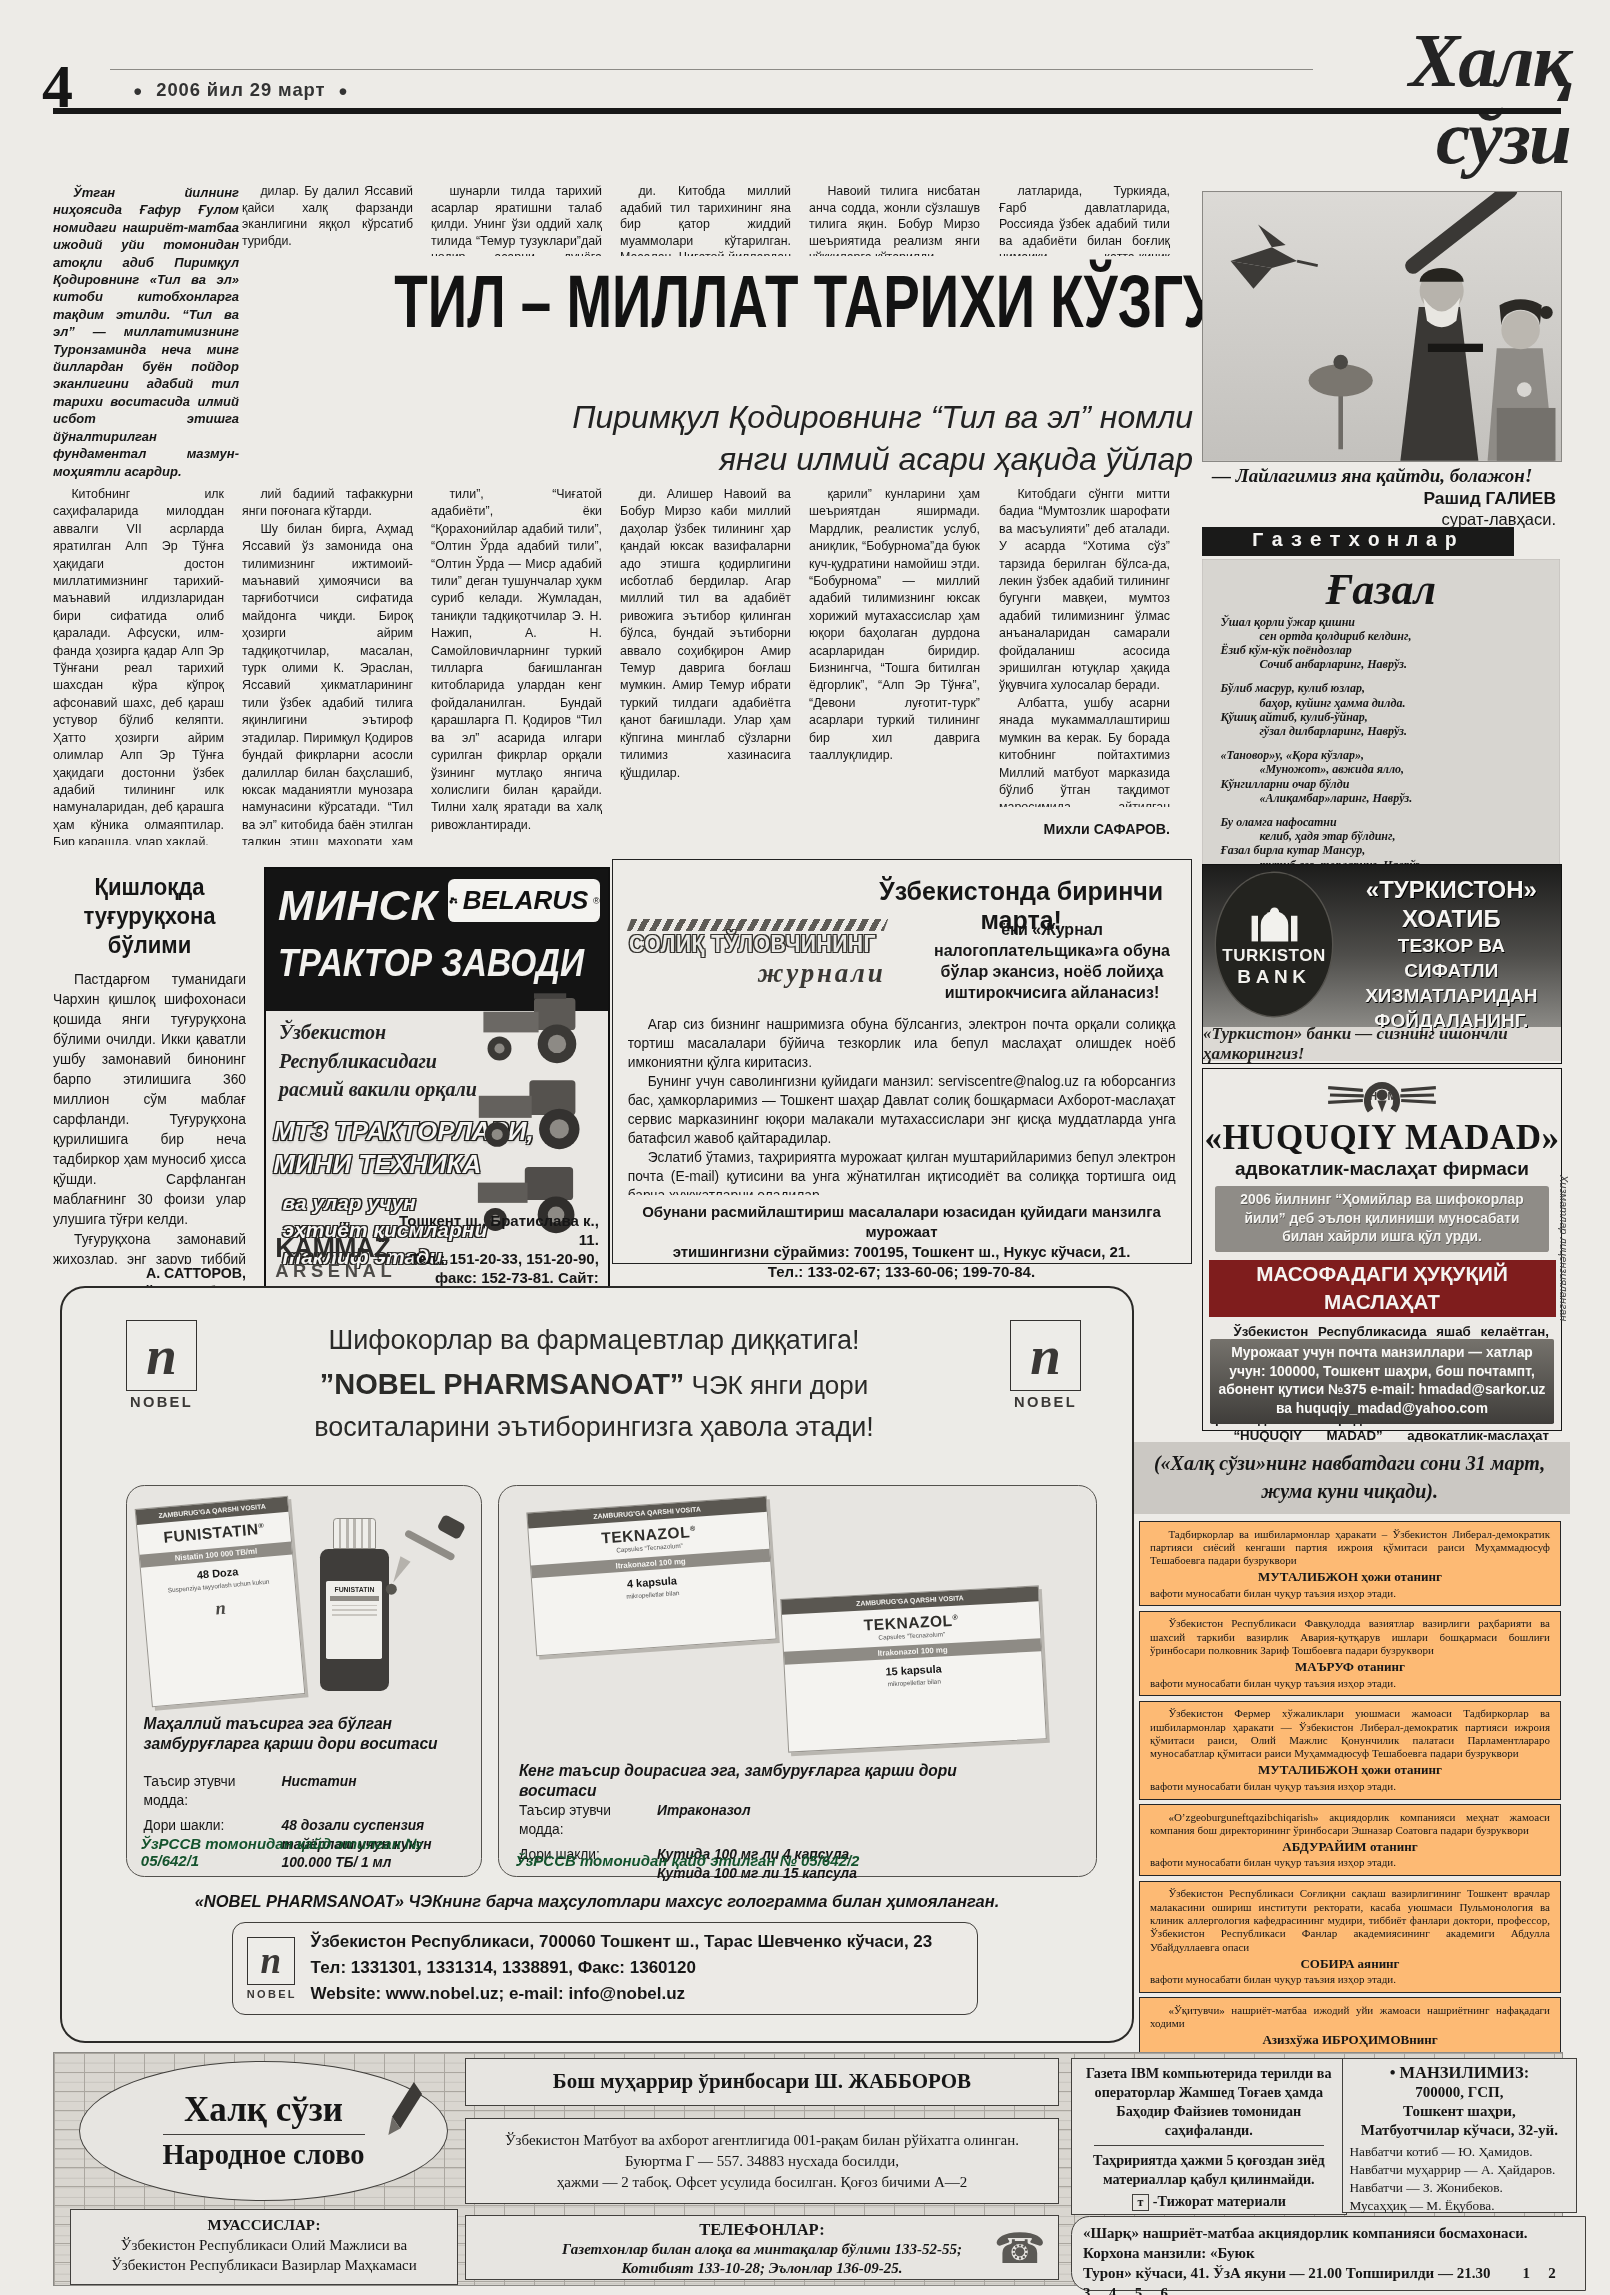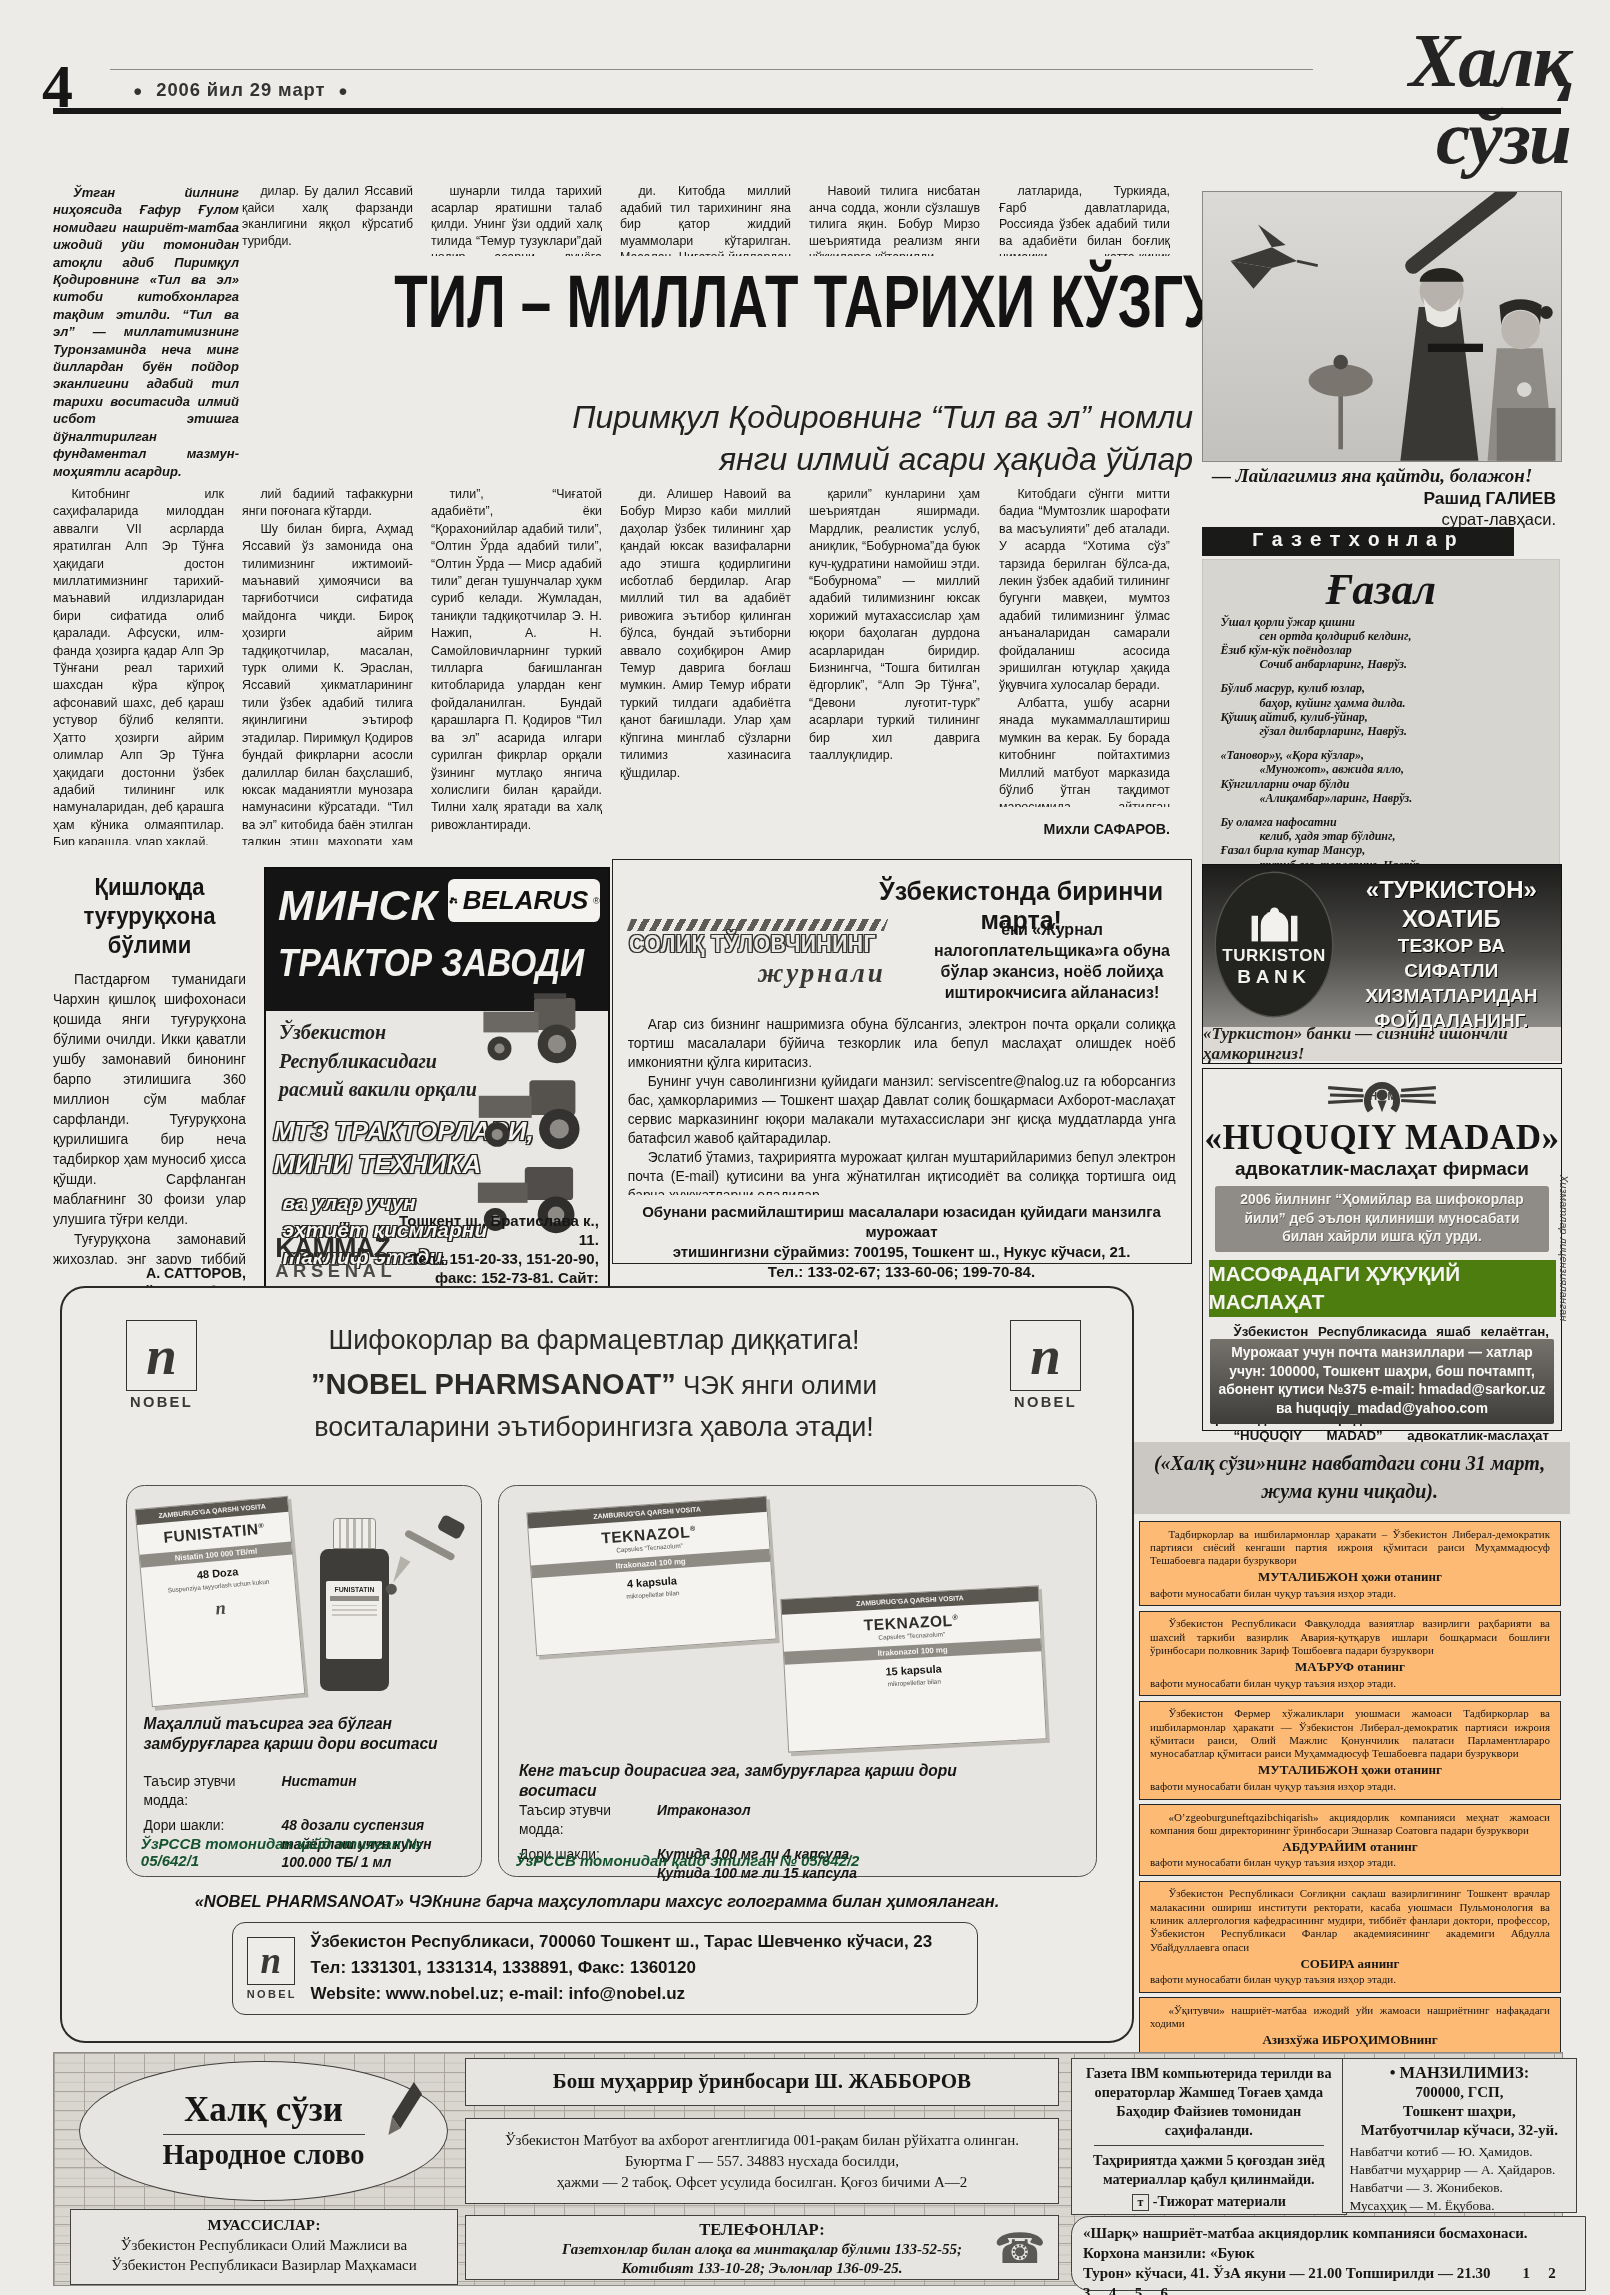--- a/index.html
+++ b/index.html
@@ -75,21 +75,21 @@
   .turk-oval .tk2{color:#f2f1ed;font-weight:bold;font-size:19px;letter-spacing:4.6px;text-shadow:0 0 0.9px #000;}
   .turk-txt{position:absolute;left:146px;right:7.3px;top:10px;text-align:center;color:#f6f5f2;}
   .turk-t1{font-weight:bold;font-size:24px;line-height:29px;text-shadow:0.9px 0.9px 0 #000;}
   .turk-line{font-weight:bold;font-size:19px;line-height:25px;text-shadow:0.9px 0.9px 0 #000;}
   .turk-slogan{height:34px;display:flex;align-items:center;justify-content:center;font-family:"Liberation Serif",serif;font-weight:bold;font-style:italic;font-size:17px;color:#23221f;background:#dcd9d4;}
   
   .huq{border:1.8px solid #161616;background:#eceae6;}
   .huq-title{font-family:"Liberation Serif",serif;font-weight:bold;font-size:35px;text-align:center;letter-spacing:0.5px;}
   .huq-sub{font-weight:bold;font-size:19px;text-align:center;}
   .huq-ann{margin:6.4px 12px 0;background:#8f8c87;color:#f6f5f2;font-weight:bold;font-size:13.8px;line-height:18.4px;text-align:center;padding:5.5px 8.3px;text-shadow:0.5px 0.5px 0 #55534f;border-radius:2.8px;}
-  .huq-banner{margin:7.3px 5.5px 0;background:#4d7c0f;color:#f5f4f1;font-weight:bold;font-size:20.7px;line-height:28.5px;}
+  .huq-banner{margin:7.3px 5.5px 0;background:#7f1d1d;color:#f5f4f1;font-weight:bold;font-size:20.7px;line-height:28.5px;text-align:center;}
   .huq-body{margin:6.4px 12px 0;font-weight:bold;font-size:13.3px;line-height:17.4px;text-align:justify;overflow:hidden;height:143px;}
   .huq-body p{text-indent:18.4px;}
   .huq-foot{position:absolute;left:7.3px;right:7.3px;bottom:6.4px;background:linear-gradient(180deg,#75726c,#3f3d3a);color:#fbfaf8;font-weight:bold;font-size:13.8px;line-height:18.4px;text-align:center;padding:5.5px 7.3px;border-radius:1.8px;}
   .vert-note{font-size:11px;color:#444;transform:rotate(90deg);transform-origin:left top;white-space:nowrap;font-style:italic;}
   
   .notice{background:#cbc8c3;text-align:center;font-family:"Liberation Serif",serif;font-weight:bold;font-style:italic;font-size:20px;line-height:27.5px;padding:8.3px 4.6px;}
   .cond{border:1.8px solid #262626;background:#fdba74;padding:5.5px 10px;margin-bottom:4.6px;font-family:"Liberation Serif",serif;font-size:11px;line-height:13.3px;text-align:justify;}
   .cond .cbody{text-indent:18.4px;}
   .cond .cname{text-align:center;font-weight:bold;font-size:13px;line-height:15.6px;margin:1.8px 0;}
   .cond .cclose{text-indent:0;}
@@ -478,21 +478,21 @@
       <div class="nlogo-name">NOBEL</div>
     </div>
     <div class="abs" style="right:51px;top:32px;">
       <div class="nlogo">
           <span>n</span>
         </div>
       <div class="nlogo-name">NOBEL</div>
     </div>
     <div class="abs nobel-h" style="left:174px;top:32px;width:716px;">
       <div class="r1">Шифокорлар ва фармацевтлар диққатига!</div>
-      <div class="r2"><b>”NOBEL PHARMSANOAT”</b><span> ЧЭК янги олими</span></div>
+      <div class="r2"><b>”NOBEL PHARMSANOAT”</b><span> ЧЭК янги дори</span></div>
       <div class="r1">воситаларини эътиборингизга ҳавола этади!</div>
     </div>
 
     <div class="abs card" style="left:64px;top:197px;width:354px;height:390px;">
       <div class="medbox" style="left:15.6px;top:15.6px;width:152px;height:197px;transform:rotate(-5deg);">
         <div class="medband">ZAMBURUG'GA QARSHI VOSITA</div>
         <div class="medname"><span>FUNISTATIN</span><sup style="font-size:7.3px;">®</sup></div>
         <div class="medstrip">Nistatin 100 000 TB/ml</div>
         <div class="meddose">48 Doza</div>
         <div class="medtiny">Suspenziya tayyorlash uchun kukun</div>

